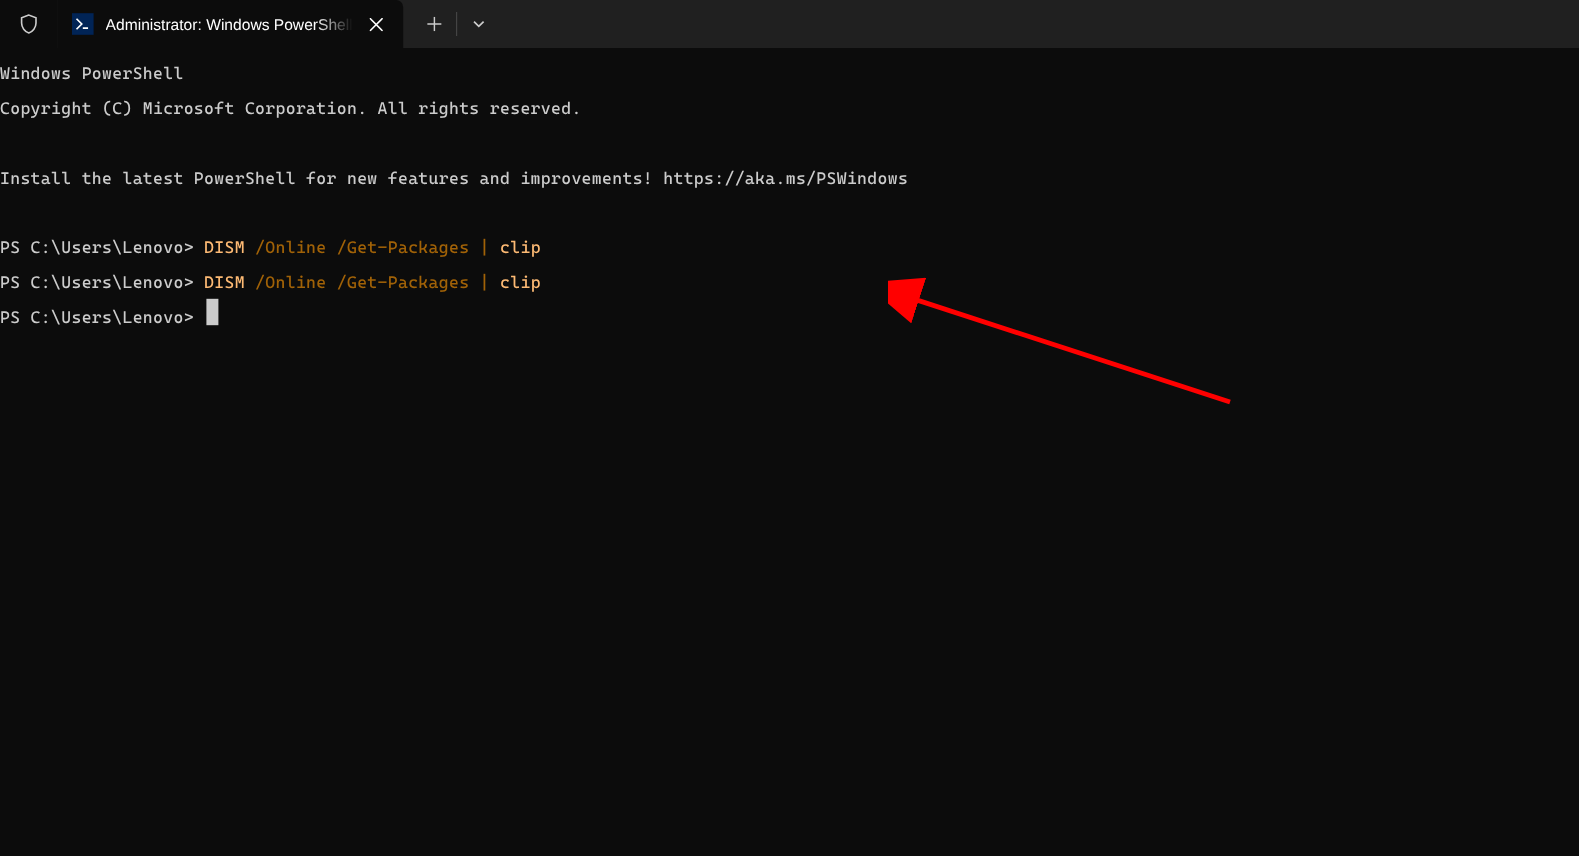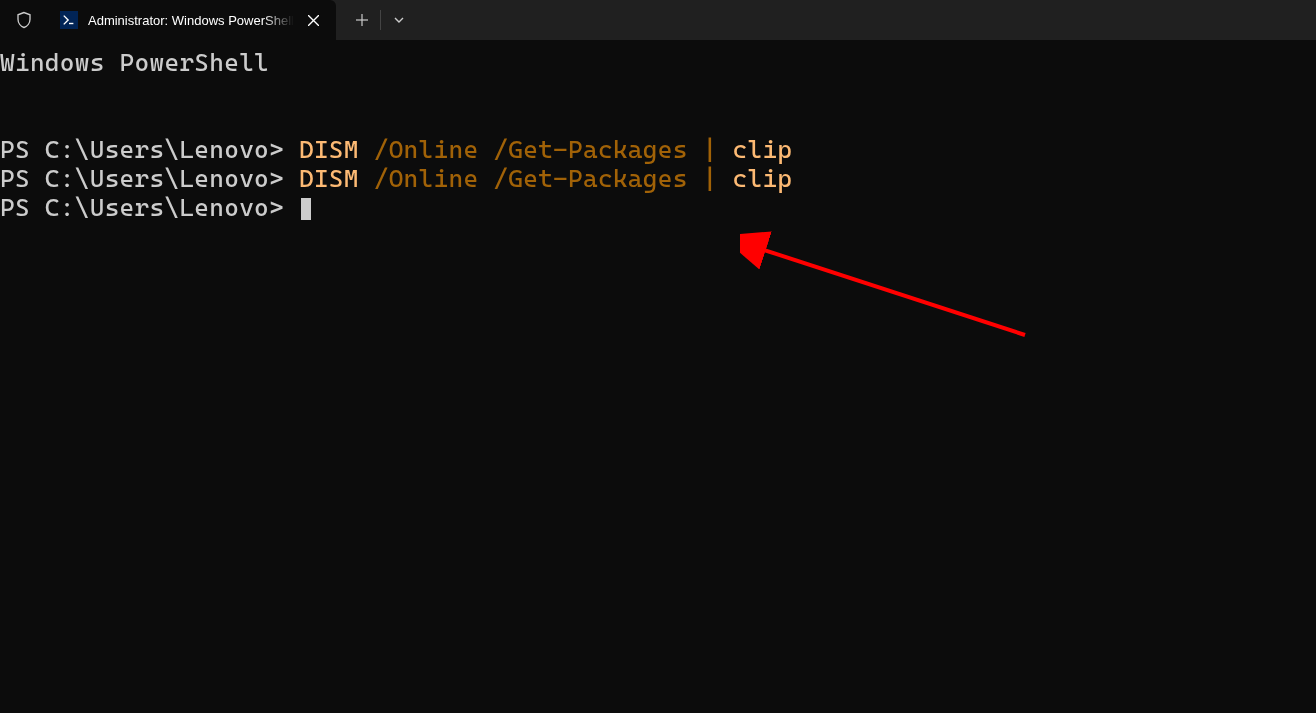--- a/index.html
+++ b/index.html
@@ -87,21 +87,21 @@
       font-size: 14px;
       cursor: pointer;
     }
     .divider {
       width: 1px;
       height: 20px;
       background: #444;
     }
     .terminal {
       padding: 8px 0 0 0;
-      font-size: 25px;
+      font-size: 14px;
       line-height: 29px;
       color: #cccccc;
       letter-spacing: 0.3px;
     }
     .terminal-line {
       white-space: pre;
     }
     .prompt-text {
       color: #cccccc;
       text-align: center;
@@ -162,21 +162,23 @@
     <div class="tab-action-btn">
       <svg width="12" height="12" viewBox="0 0 12 12" stroke="#cccccc" stroke-width="1.4" fill="none">
         <path d="M2 4 L6 8 L10 4"></path>
       </svg>
     </div>
   </div>
 </div>
 
 <div class="terminal">
   <div class="terminal-line"><span>Windows PowerShell</span></div>
+  <div class="terminal-line"><span>Copyright (C) Microsoft Corporation. All rights reserved.</span></div>
   <div class="terminal-line">&nbsp;</div>
+  <div class="terminal-line"><span>Install the latest PowerShell for new features and improvements! https://aka.ms/PSWindows</span></div>
   <div class="terminal-line">&nbsp;</div>
   <div class="terminal-line"><span class="prompt-text">PS C:\Users\Lenovo&gt; </span><span class="cmd-yellow">DISM</span><span class="cmd-gray"> /Online /Get-Packages </span><span class="cmd-gray">|</span><span class="cmd-gray"> </span><span class="cmd-yellow">clip</span></div>
   <div class="terminal-line"><span class="prompt-text">PS C:\Users\Lenovo&gt; </span><span class="cmd-yellow">DISM</span><span class="cmd-gray"> /Online /Get-Packages </span><span class="cmd-gray">|</span><span class="cmd-gray"> </span><span class="cmd-yellow">clip</span></div>
   <div class="terminal-line"><span class="prompt-text">PS C:\Users\Lenovo&gt; </span><span class="cursor"></span></div>
 </div>
 
 <svg class="arrow-annotation" style="left:740px; top:230px;" width="300" height="120" viewBox="0 0 300 120">
   <defs>
     <marker id="arrowhead" markerWidth="12" markerHeight="10" refX="2" refY="5" orient="auto">
       <polygon points="0 0, 12 5, 0 10" fill="#ff0000"></polygon>

